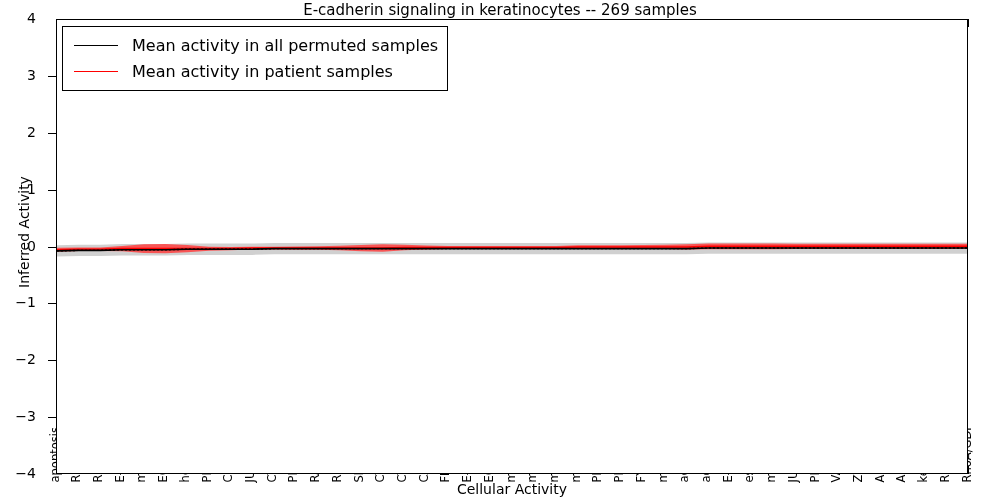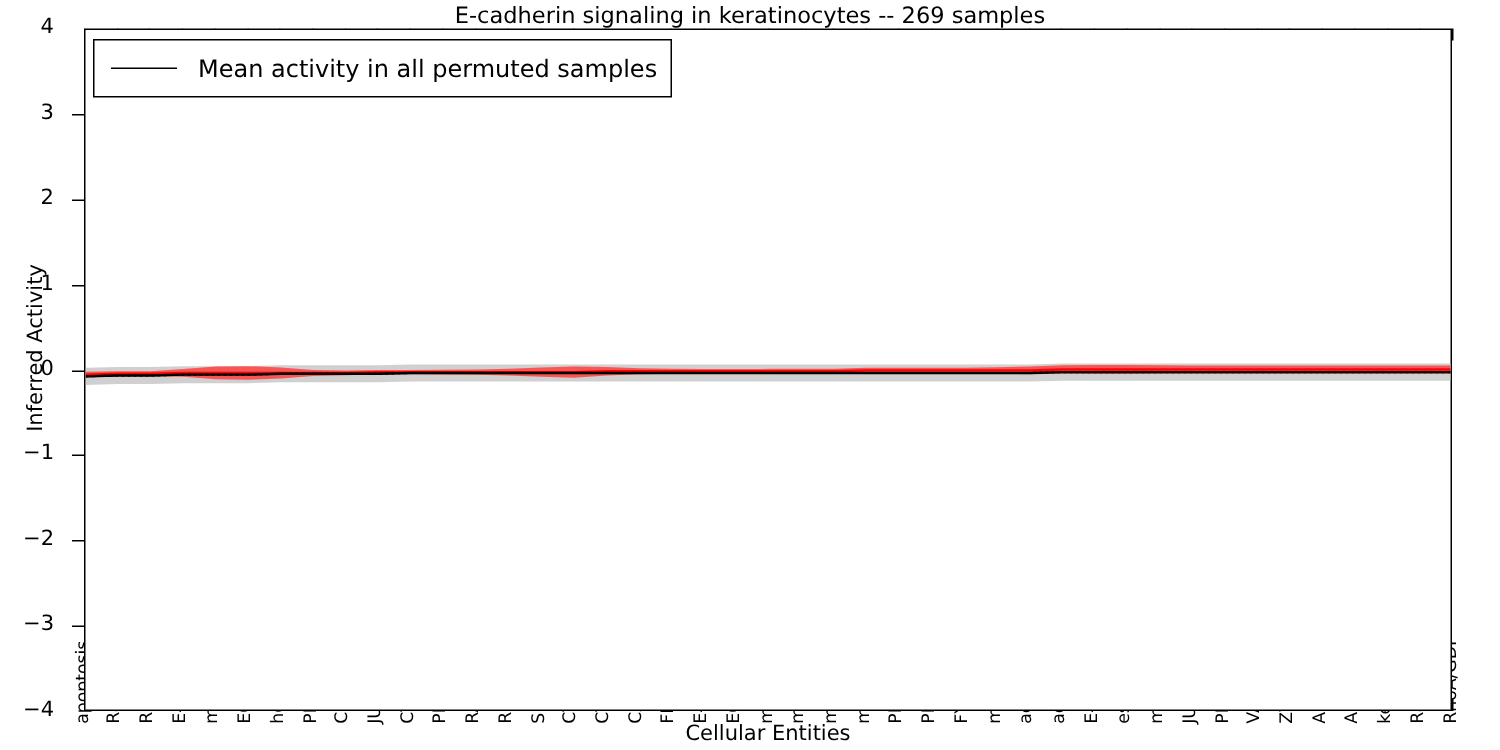--- a/index.html
+++ b/index.html
@@ -135,21 +135,21 @@
   }
 </style>
 </head>
 <body>
 
 <div id="figure">
 
   <div id="chart-title">E-cadherin signaling in keratinocytes -- 269 samples</div>
 
   <div id="y-axis-label">Inferred Activity</div>
-  <div id="x-axis-label">Cellular Entities</div>
+  <div id="x-axis-label">Cellular Activity</div>
 
   <div id="y-ticks">
       <div class="ytick-label" style="top: 474px;">−4</div>
       <div class="ytick-label" style="top: 417.125px;">−3</div>
       <div class="ytick-mark" style="top: 417.125px;"></div>
       <div class="ytick-mark right" style="top: 417.125px;"></div>
       <div class="ytick-label" style="top: 360.25px;">−2</div>
       <div class="ytick-mark" style="top: 360.25px;"></div>
       <div class="ytick-mark right" style="top: 360.25px;"></div>
       <div class="ytick-label" style="top: 303.375px;">−1</div>
@@ -311,15 +311,19 @@
         <polyline points="0.00,230.91 21.71,230.34 43.43,230.34 65.14,229.78 86.86,229.78 108.57,229.78 130.29,229.21 152.00,229.21 173.71,229.21 195.43,229.21 217.14,228.64 238.86,228.64 260.57,228.64 282.29,228.64 304.00,228.64 325.71,228.64 347.43,228.64 369.14,228.64 390.86,228.64 412.57,228.64 434.29,228.64 456.00,228.64 477.71,228.64 499.43,228.64 521.14,228.64 542.86,228.64 564.57,228.64 586.29,228.64 608.00,228.64 629.71,228.64 651.43,228.07 673.14,228.07 694.86,228.07 716.57,228.07 738.29,228.07 760.00,228.07 781.71,228.07 803.43,228.07 825.14,228.07 846.86,228.07 868.57,228.07 890.29,228.07 912.00,228.07" fill="none" stroke="#000000" stroke-width="1.6"></polyline>
         <polyline points="0.00,230.91 21.71,230.34 43.43,230.34 65.14,229.78 86.86,229.78 108.57,229.78 130.29,229.21 152.00,229.21 173.71,229.21 195.43,229.21 217.14,228.64 238.86,228.64 260.57,228.64 282.29,228.64 304.00,228.64 325.71,228.64 347.43,228.64 369.14,228.64 390.86,228.64 412.57,228.64 434.29,228.64 456.00,228.64 477.71,228.64 499.43,228.64 521.14,228.64 542.86,228.64 564.57,228.64 586.29,228.64 608.00,228.64 629.71,228.64 651.43,228.07 673.14,228.07 694.86,228.07 716.57,228.07 738.29,228.07 760.00,228.07 781.71,228.07 803.43,228.07 825.14,228.07 846.86,228.07 868.57,228.07 890.29,228.07 912.00,228.07" fill="none" stroke="#000000" stroke-width="1.4" stroke-dasharray="2,2"></polyline>
       </svg>
   </div>
 
   <div id="legend">
     <div class="legend-row">
       <span class="legend-swatch black"></span>
       <span class="legend-text">Mean activity in all permuted samples</span>
     </div>
+    <div class="legend-row">
+      <span class="legend-swatch red"></span>
+      <span class="legend-text">Mean activity in patient samples</span>
+    </div>
   </div>
 
 </div>
 
 </body></html>

